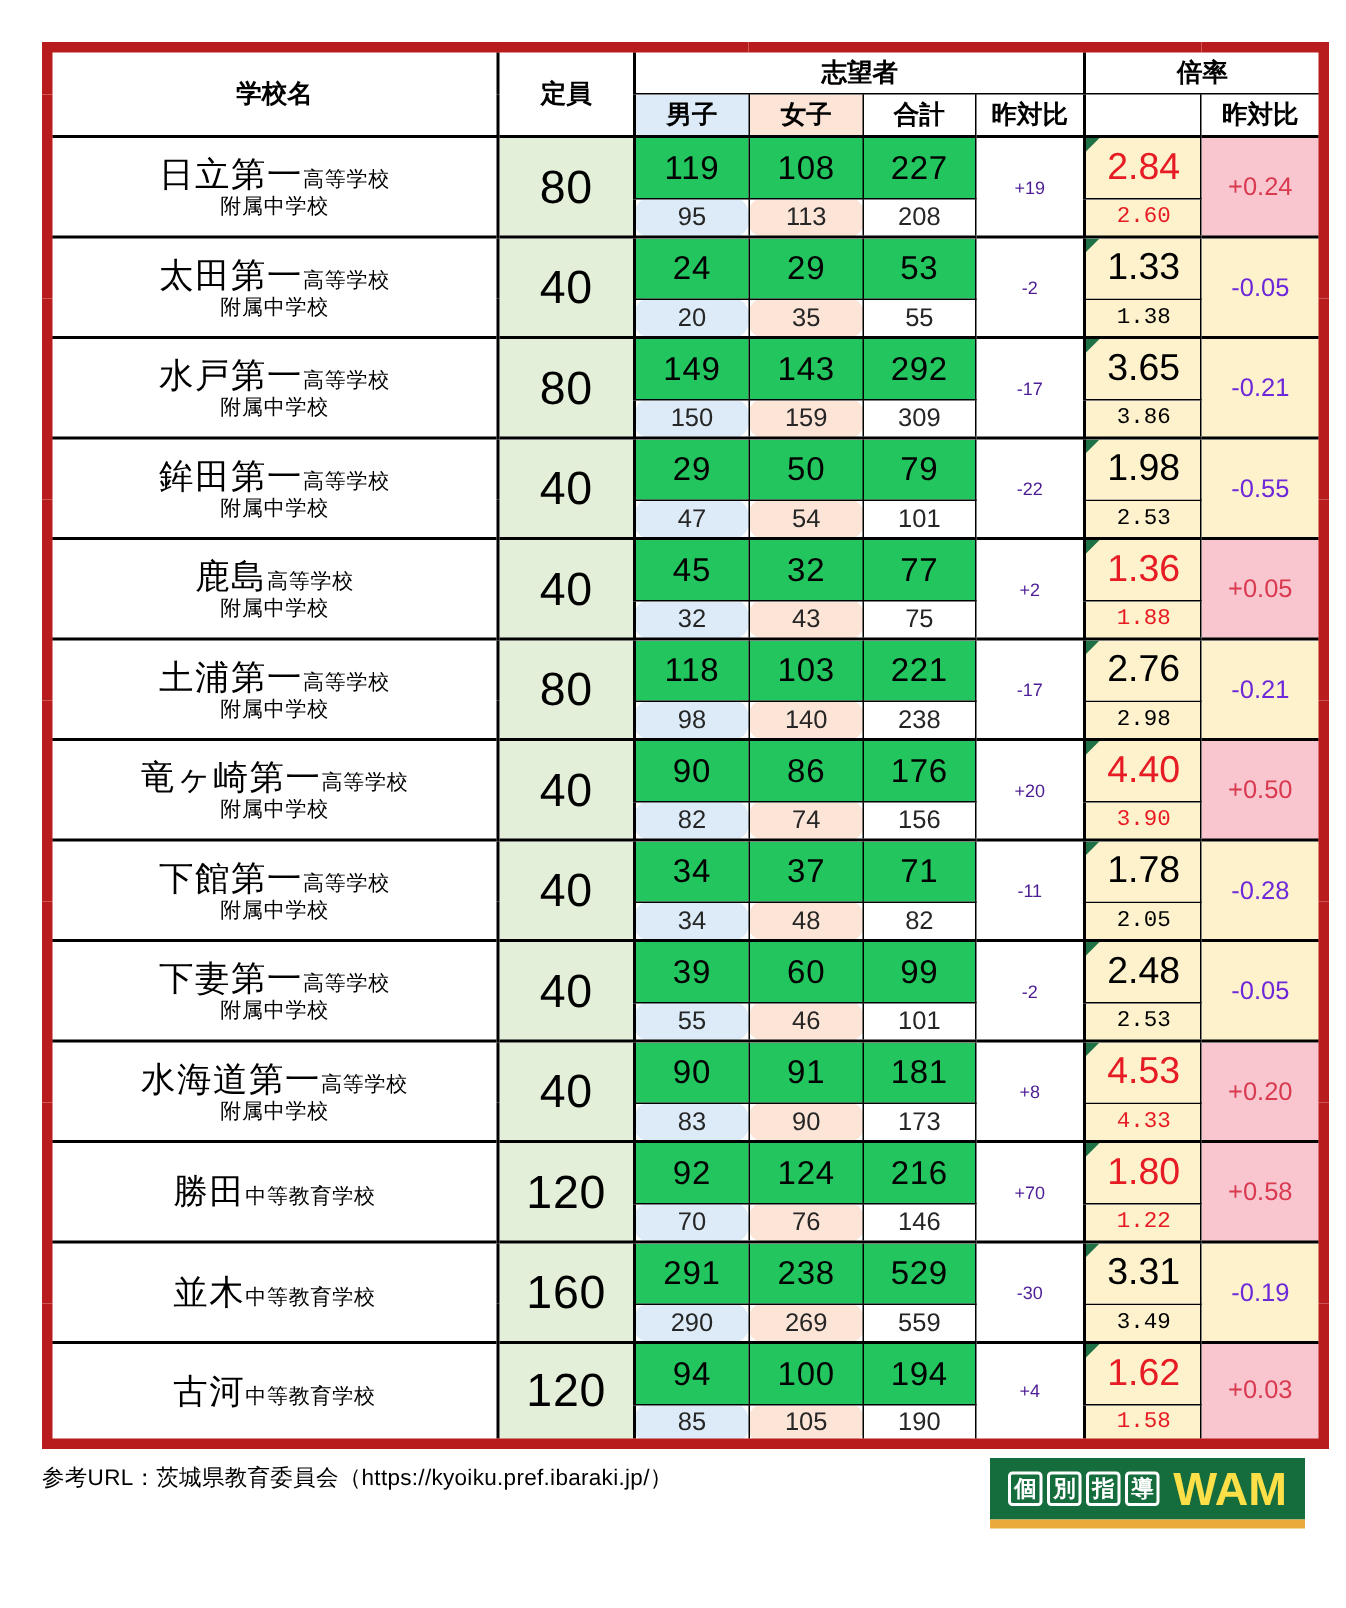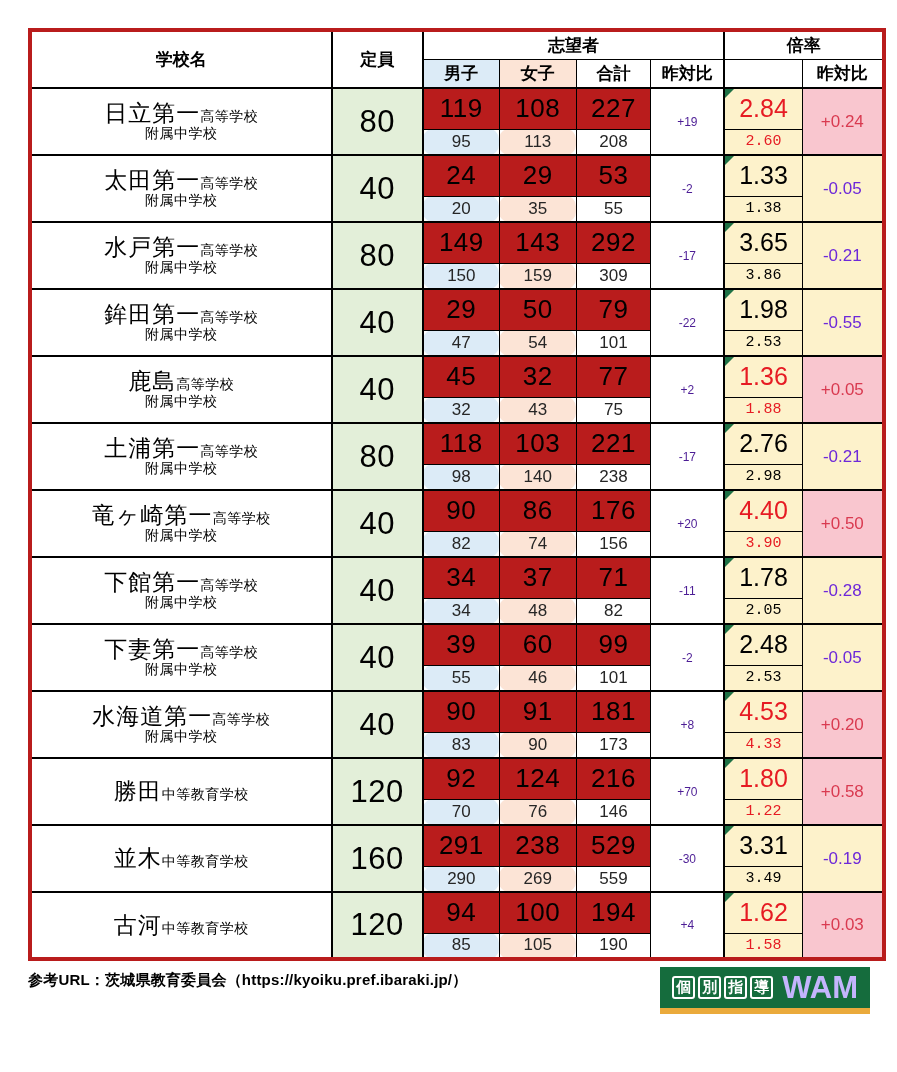--- a/index.html
+++ b/index.html
@@ -27,21 +27,21 @@
     font-weight: bold;
     letter-spacing: 0.5px;
     margin-bottom: 7px;
     white-space: nowrap;
   }
   
   table.main-table {
     border-collapse: collapse;
     table-layout: fixed;
     width: 858px;
-    border: 4px solid #b91c1c;
+    border: 7px solid #b91c1c;
   }
   th, td {
     border: 1.5px solid #000;
     text-align: center;
     vertical-align: middle;
     overflow: hidden;
     white-space: nowrap;
   }
   thead th { font-size: 17px; font-weight: bold; background: #fff; padding: 2px 0; }
   thead tr.group-row th { height: 27px; }
@@ -61,21 +61,21 @@
 
   
   td.school { padding: 6px 4px; }
   td.school .line1 { line-height: 1.05; }
   td.school .sn { font-size: 23px; letter-spacing: 1px; }
   td.school .ss { font-size: 14px; letter-spacing: 0.5px; }
   td.school .line2 { font-size: 14px; line-height: 1.2; letter-spacing: 0.5px; }
   td.school .line2:empty { display: none; }
 
   td.cap  { font-size: 31px; letter-spacing: 0.5px; }
-  td.num  { font-size: 26px; letter-spacing: 0.5px; background: #b91c1c; }
+  td.num  { font-size: 22px; letter-spacing: 0.5px; background: #22c55e; }
   td.snum { font-size: 17px; color: #262626; border-radius: 10px; }
   td.diff { font-size: 12px; color: #4c1d95; background: #fff; }
 
   td.rate  { position: relative; font-size: 25px; font-weight: 500; }
   td.srate { font-size: 15px; font-family: Liberation Mono, monospace; }
   td.ratediff { font-size: 17px; }
 
   
   .tri {
     position: absolute;
@@ -93,21 +93,21 @@
 
   
   .footer-row {
     margin-top: 6px;
     display: flex;
     justify-content: space-between;
     align-items: flex-start;
   }
   .reference {
     font-size: 15px;
-    font-weight: bold;
+    font-weight: normal;
     padding-top: 4px;
     letter-spacing: 0.2px;
   }
   .wam-logo { display: inline-block; }
   .wam-green {
     background: #156c3d;
     display: flex;
     align-items: center;
     gap: 9px;
     padding: 7px 12px 7px 12px;
@@ -117,21 +117,21 @@
   .wam-box {
     width: 23px; height: 23px;
     border: 2px solid #fff;
     border-radius: 3px;
     color: #fff;
     font-weight: bold;
     font-size: 15px;
     display: flex; align-items: center; justify-content: center;
   }
   .wam-brand {
-    color: #c4b5fd;
+    color: #fde047;
     font-weight: bold;
     font-size: 31px;
     letter-spacing: 0px;
     line-height: 1;
   }
   .wam-gold { height: 6px; background: #eaaa3c; }
 </style>
 </head>
 <body>
 

